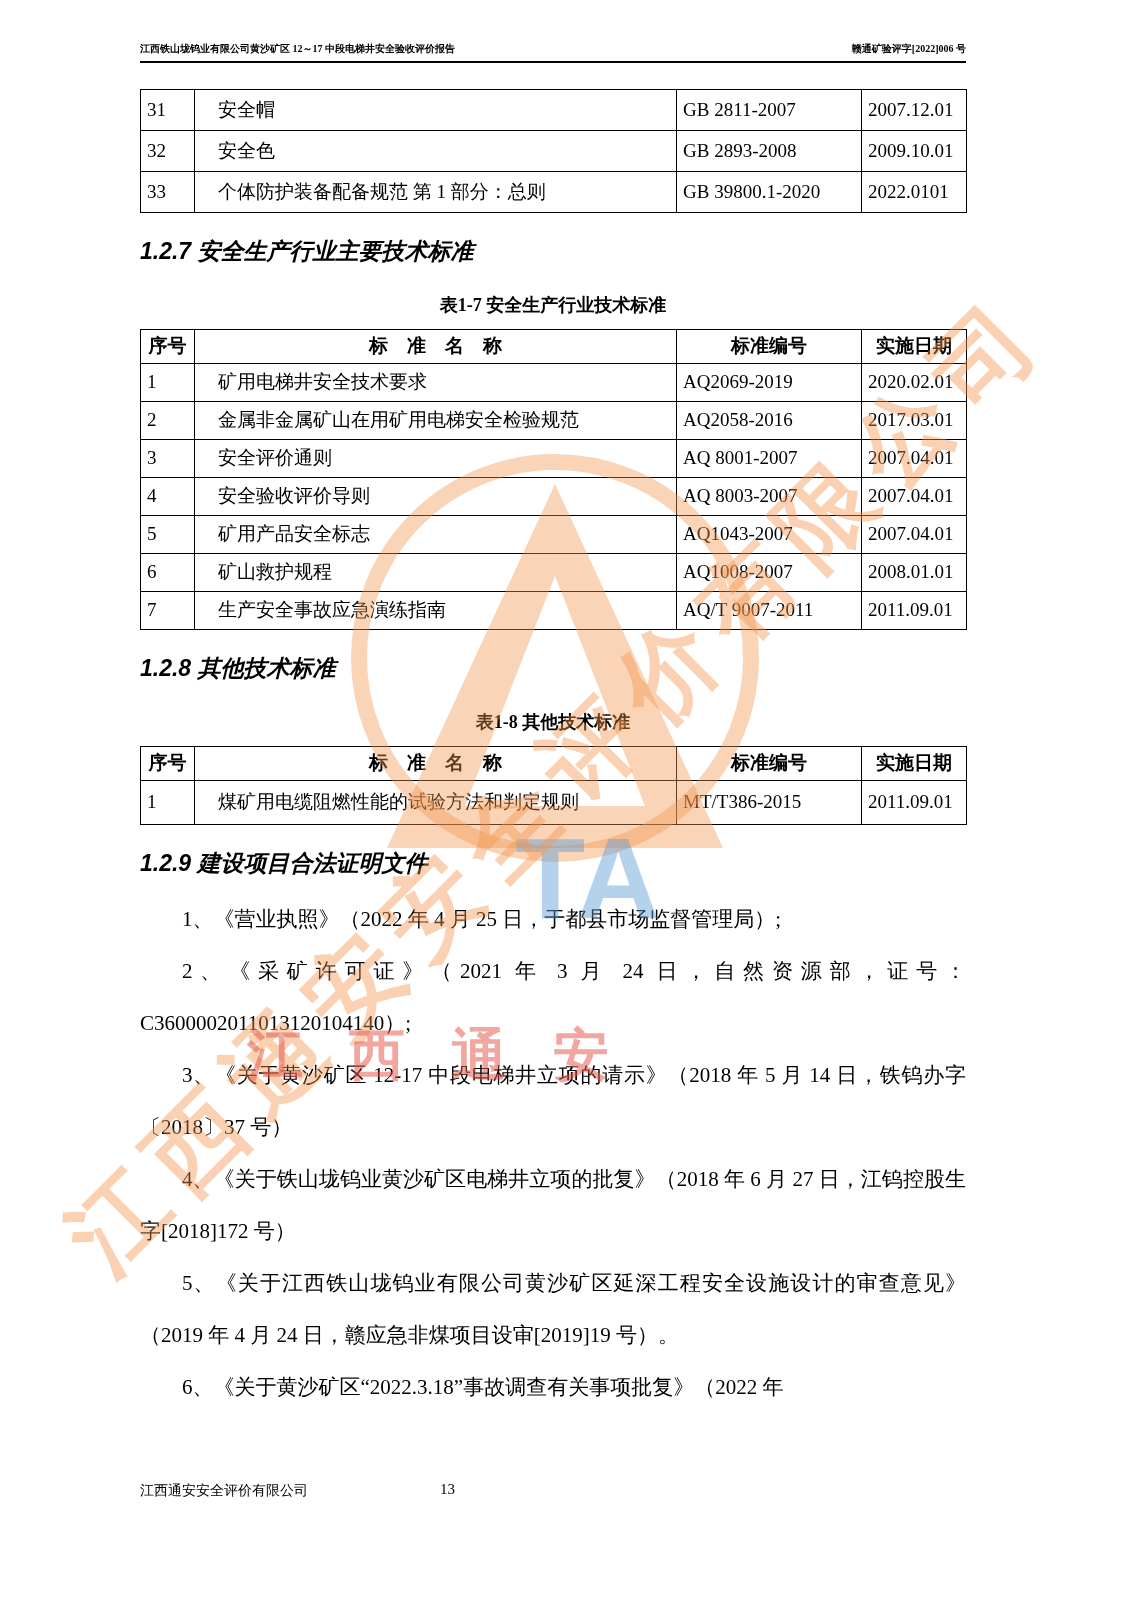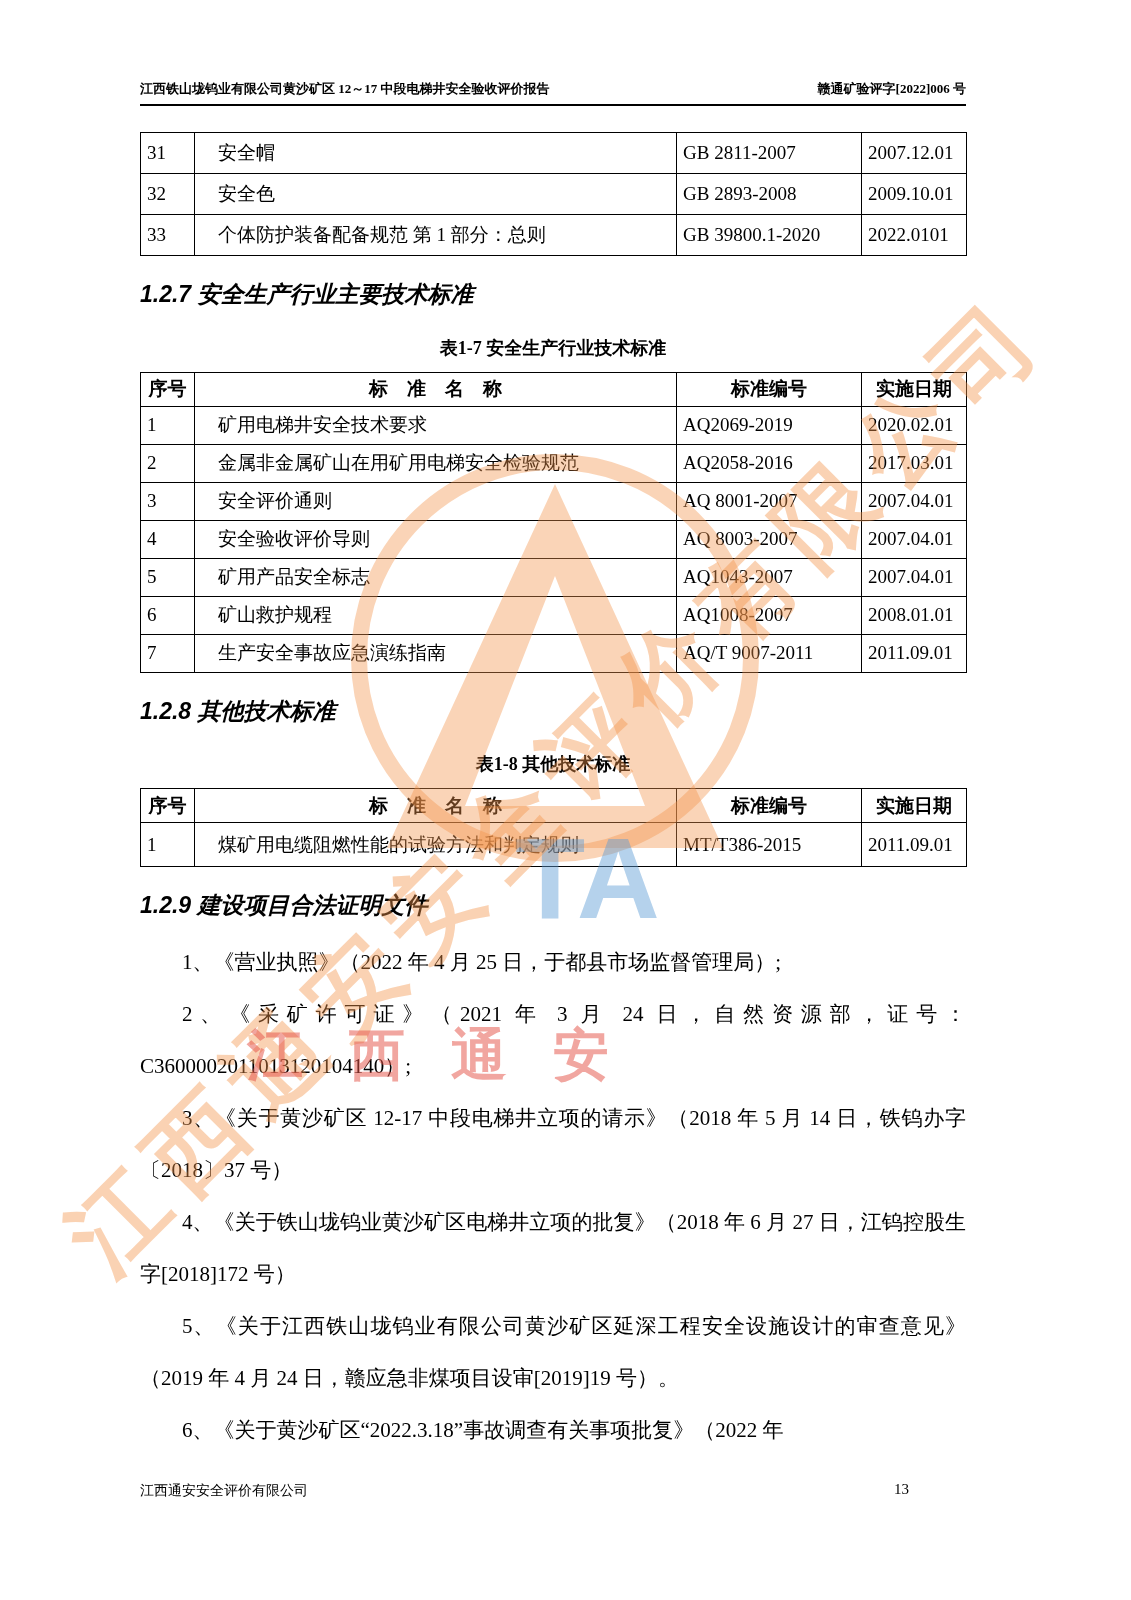--- a/index.html
+++ b/index.html
@@ -8,22 +8,22 @@
     width:1131px; height:1600px; position:relative; overflow:hidden;
     font-family:"Liberation Serif", serif; color:#000;
   }
   .page { position:relative; width:1131px; height:1600px; background:#fff; }
 
   
   .content { position:absolute; left:140px; top:0; width:826px; z-index:2; }
 
   .doc-header {
     display:flex; justify-content:space-between; align-items:flex-end;
-    padding-top:81px; padding-bottom:6px; border-bottom:2px solid #000;
-    font-weight:bold; font-size:13px; line-height:1.3;
+    padding-top:42px; padding-bottom:6px; border-bottom:2px solid #000;
+    font-weight:bold; font-size:10px; line-height:1.3;
   }
   .doc-header span { white-space:nowrap; }
 
   
   table { border-collapse:collapse; table-layout:fixed; width:826px; }
   td, th { border:1px solid #000; font-size:19px; vertical-align:middle; padding:3px 6px; }
   th { font-weight:bold; }
   .t-no, .t-code, .t-date, th { }
   .t-name { text-align:left; padding-left:23px; }
   .tbl-cont { margin-top:26px; }
@@ -44,21 +44,21 @@
   }
 
   
   .paras { margin-top:16px; }
   .paras p {
     font-size:21px; line-height:52px; text-align:justify; text-indent:2em;
   }
 
   
   .footer-company { position:absolute; left:140px; top:1482px; font-size:14px; z-index:2; }
-  .footer-page { position:absolute; left:14px; top:1481px; width:895px; text-align:right; font-size:15px; z-index:2; }
+  .footer-page { position:absolute; left:0; top:1481px; width:895px; text-align:center; font-size:15px; z-index:2; }
 
   
   .watermark { position:absolute; inset:0; z-index:5; pointer-events:none; overflow:hidden; }
   .wm-logo { position:absolute; left:335px; top:440px; }
   .wm-diagonal {
     position:absolute; left:557px; top:785px;
     transform:translate(-50%,-50%) rotate(-45deg);
     font-family:"Liberation Sans", sans-serif; font-weight:bold;
     font-size:95px; letter-spacing:16px; white-space:nowrap;
     color:rgba(242,148,74,0.42);

